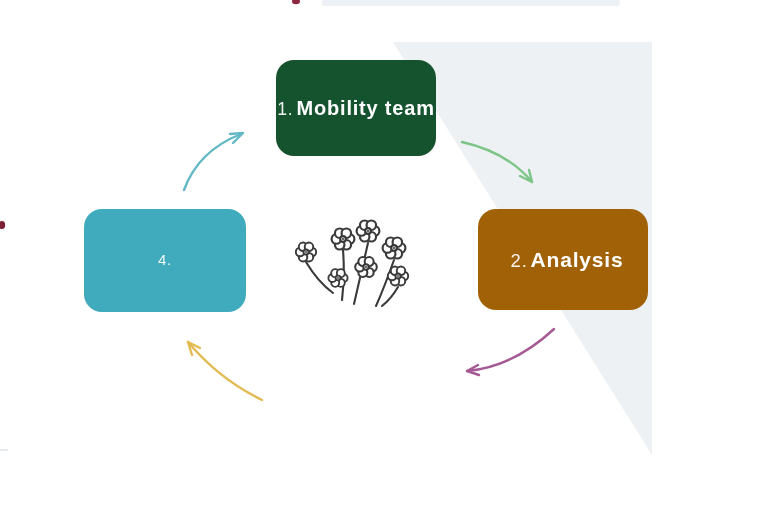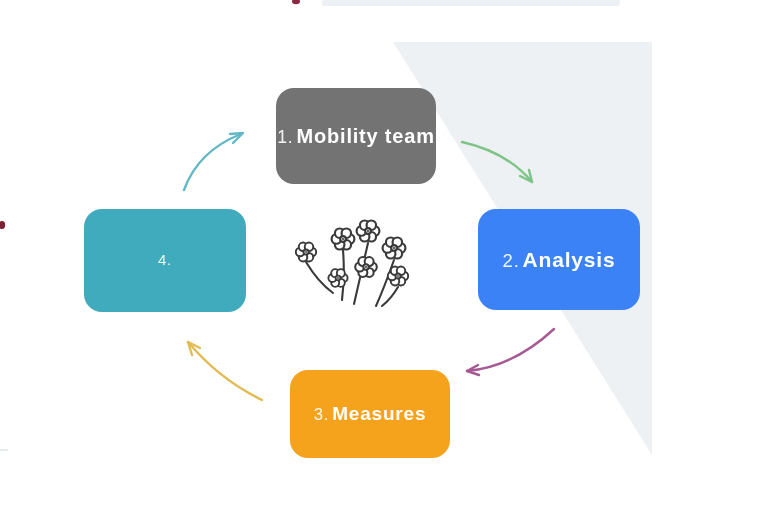--- a/index.html
+++ b/index.html
@@ -79,29 +79,26 @@
       <use href="#flower" xlink:href="#flower" transform="translate(306,252) scale(0.85)"></use>
       <use href="#flower" xlink:href="#flower" transform="translate(343,239) scale(0.95)"></use>
       <use href="#flower" xlink:href="#flower" transform="translate(368,231) scale(0.95)"></use>
       <use href="#flower" xlink:href="#flower" transform="translate(394,248) scale(0.95)"></use>
       <use href="#flower" xlink:href="#flower" transform="translate(366,267) scale(0.9)"></use>
       <use href="#flower" xlink:href="#flower" transform="translate(338,278) scale(0.8)"></use>
       <use href="#flower" xlink:href="#flower" transform="translate(398,276) scale(0.85)"></use>
     </g>
   </svg>
 
-  <div class="box box-mobility" style="background-color: #737373; margin-top: 28px;">
+  <div class="box box-mobility" style="background-color: #14532d;">
     <div><span class="num">1.</span><span class="ttl">Mobility team</span></div>
   </div>
 
-  <div class="box box-analysis" style="background-color: #3b82f6;">
+  <div class="box box-analysis" style="background-color: #a16207; padding-left: 8px;">
     <div><span class="num">2.</span><span class="ttl">Analysis</span></div>
   </div>
 
-  <div class="box box-measures" style="background-color: rgb(245, 162, 28);">
-    <div><span class="num">3.</span><span class="ttl">Measures</span></div>
-  </div>
 
   <div class="box box-implementation stacked" style="background-color: rgb(63, 171, 188);">
     <div><span class="num">4.</span></div>
   </div>
 
 </div>
 
 </body></html>

